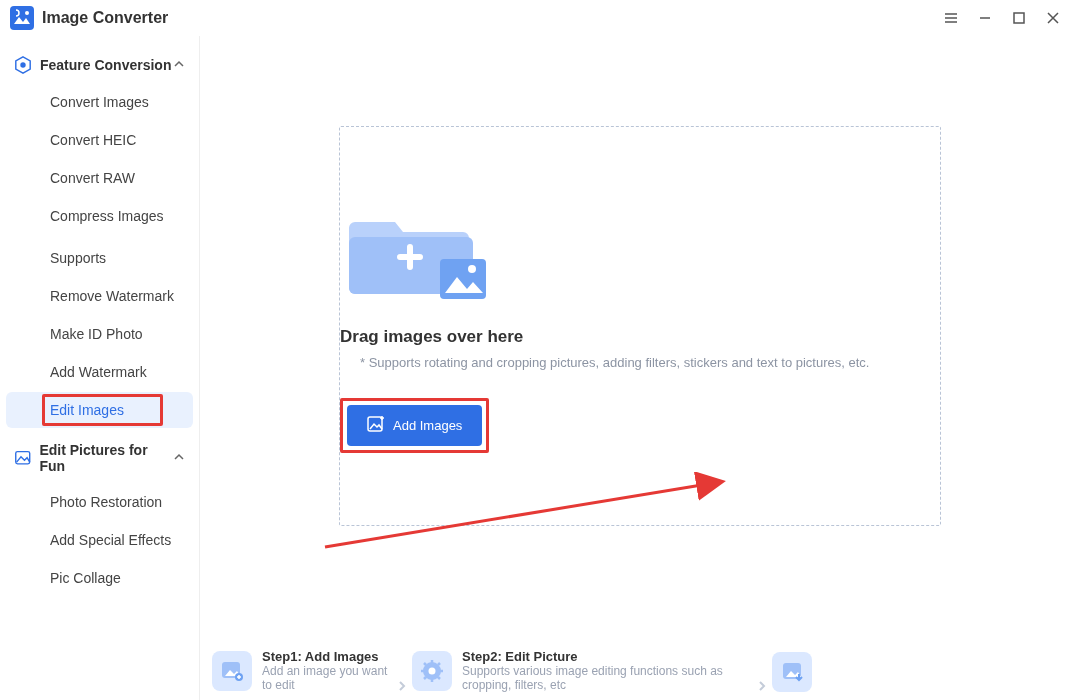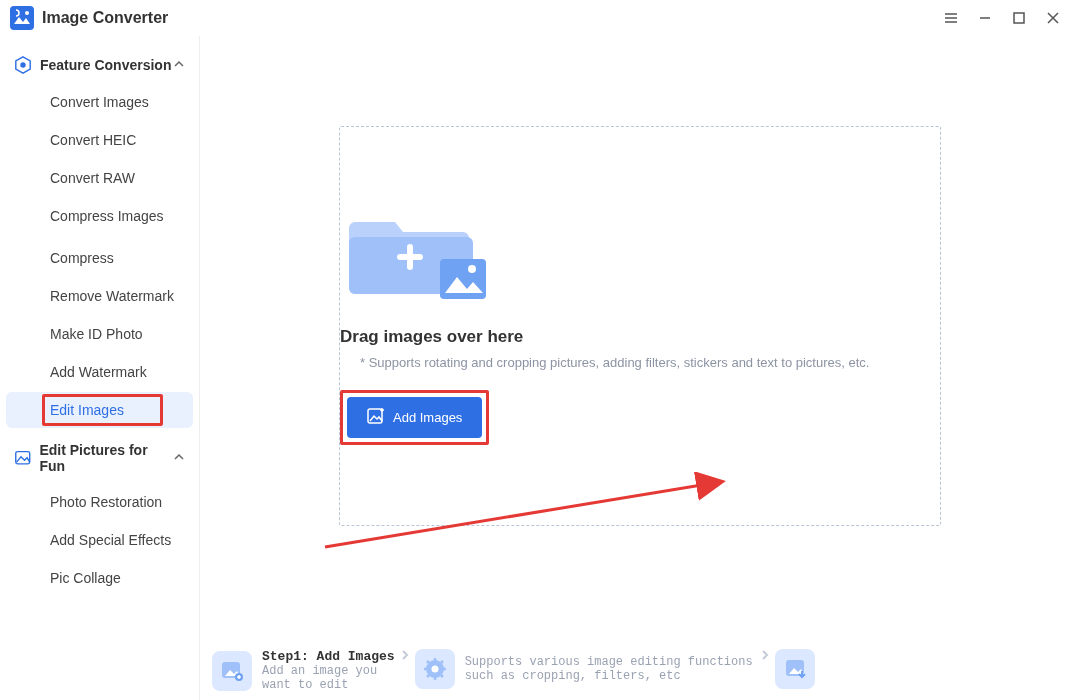--- a/index.html
+++ b/index.html
@@ -19,28 +19,28 @@
   .nav-header .icon { width: 18px; height: 18px; margin-right: 8px; display:flex; align-items:center; justify-content:center; }
   .nav-header .chev { margin-left: auto; }
   .nav-item { padding: 10px 14px 10px 44px; font-size: 14px; color: #444; cursor: pointer; border-radius: 6px; margin: 2px 6px; position: relative; }
   .nav-item.active { background: #e9f1fe; color: #2f6fe4; }
   .highlight-rect { position:absolute; top:2px; left:36px; right:30px; bottom:2px; border:3px solid #e53935; border-radius:2px; pointer-events:none; }
   
   .main { flex: 1; position: relative; display: flex; flex-direction: column; }
   .dropzone { margin: 90px auto 0 auto; width: 602px; height: 400px; border: 1.5px dashed #b9c4d6; border-radius: 2px; display: flex; flex-direction: column; align-items: flex-start; justify-content: flex-start; padding-top: 70px; position: relative; }
   .folder-illustration { width: 150px; height: 110px; margin-bottom: 20px; }
   .drop-title { font-size: 17px; font-weight: 600; color: #333; margin-bottom: 8px; }
-  .drop-sub { font-size: 13px; color: #8c94a3; margin-bottom: 20px; text-align:center; padding:0 20px;}
+  .drop-sub { font-size: 13px; color: #8c94a3; margin-bottom: 28px; text-align:center; padding:0 20px;}
   .add-btn-wrap { border:3px solid #e53935; padding:4px; border-radius:2px; display:inline-block; }
   .add-btn { display: flex; align-items: center; gap: 8px; background: #2f6fe4; color: #fff; font-size: 13px; padding: 10px 20px; border-radius: 4px; cursor: pointer; border:none;}
   .add-btn svg { width: 18px; height: 18px; }
   
   .arrow-anno { position: absolute; left: -20px; top: 345px; pointer-events: none; }
   
-  .steps { position: absolute; left: 12px; right: 12px; bottom: 8px; display: flex; align-items: flex-start; gap: 2px; font-family: Liberation Mono, monospace; }
+  .steps { position: absolute; left: 12px; right: 12px; bottom: 8px; display: flex; align-items: flex-end; gap: 2px; }
   .step { display: flex; align-items: center; }
   .step .icon { width: 40px; height: 40px; border-radius: 8px; background: #dbe8ff; margin-right: 10px; display:flex; align-items:center; justify-content:center;}
   .step .texts { display:flex; flex-direction:column; }
   .step .title { font-size: 13px; font-weight: 700; color: #333; }
   .step .sub { font-size: 12px; color: #9aa2b2; max-width: 290px; }
   .step-sep { width: 16px; display:flex; align-items:center; justify-content:center; color:#c4ccd9; }
   .step1 .sub { max-width: 130px; }
   .step3 .sub { max-width: 170px; }
 </style>
 </head>
@@ -95,21 +95,21 @@
               <path d="M2 8 L6 4 L10 8" fill="none" stroke="#666" stroke-width="1.5"></path>
             </svg></span>
       </div>
       <div class="nav-item">Convert Images</div>
       <div class="nav-item">Convert HEIC</div>
       <div class="nav-item">Convert RAW</div>
       <div class="nav-item">Compress Images</div>
     </div>
 
     <div class="nav-section">
-      <div class="nav-item">Compress</div>
+      <div class="nav-item">Supports</div>
       <div class="nav-item">Remove Watermark</div>
       <div class="nav-item">Make ID Photo</div>
       <div class="nav-item">Add Watermark</div>
       <div class="nav-item active">
         <span>Edit Images</span>
         <span class="highlight-rect"></span>
       </div>
     </div>
 
     <div class="nav-section">
@@ -189,20 +189,21 @@
         </span>
       <div class="step">
         <span class="icon">
             <svg width="24" height="24" viewBox="0 0 24 24">
               <circle cx="12" cy="12" r="9" fill="#9fc0f8"></circle>
               <circle cx="12" cy="12" r="3.5" fill="#fff"></circle>
               <path d="M12 1 v3 M12 20 v3 M1 12 h3 M20 12 h3 M4 4 l2 2 M18 18 l2 2 M4 20 l2 -2 M18 6 l2 -2" stroke="#9fc0f8" stroke-width="2.5"></path>
             </svg>
           </span>
         <div class="texts">
+          <span class="title">Step2:  Edit Picture</span>
           <span class="sub">Supports various image editing functions such as cropping, filters, etc</span>
         </div>
       </div>
       <span class="step-sep">
           <svg width="12" height="12" viewBox="0 0 12 12">
             <path d="M4 2 L8 6 L4 10" fill="none" stroke="#c4ccd9" stroke-width="2"></path>
           </svg>
         </span>
       <div class="step step3">
         <span class="icon">

